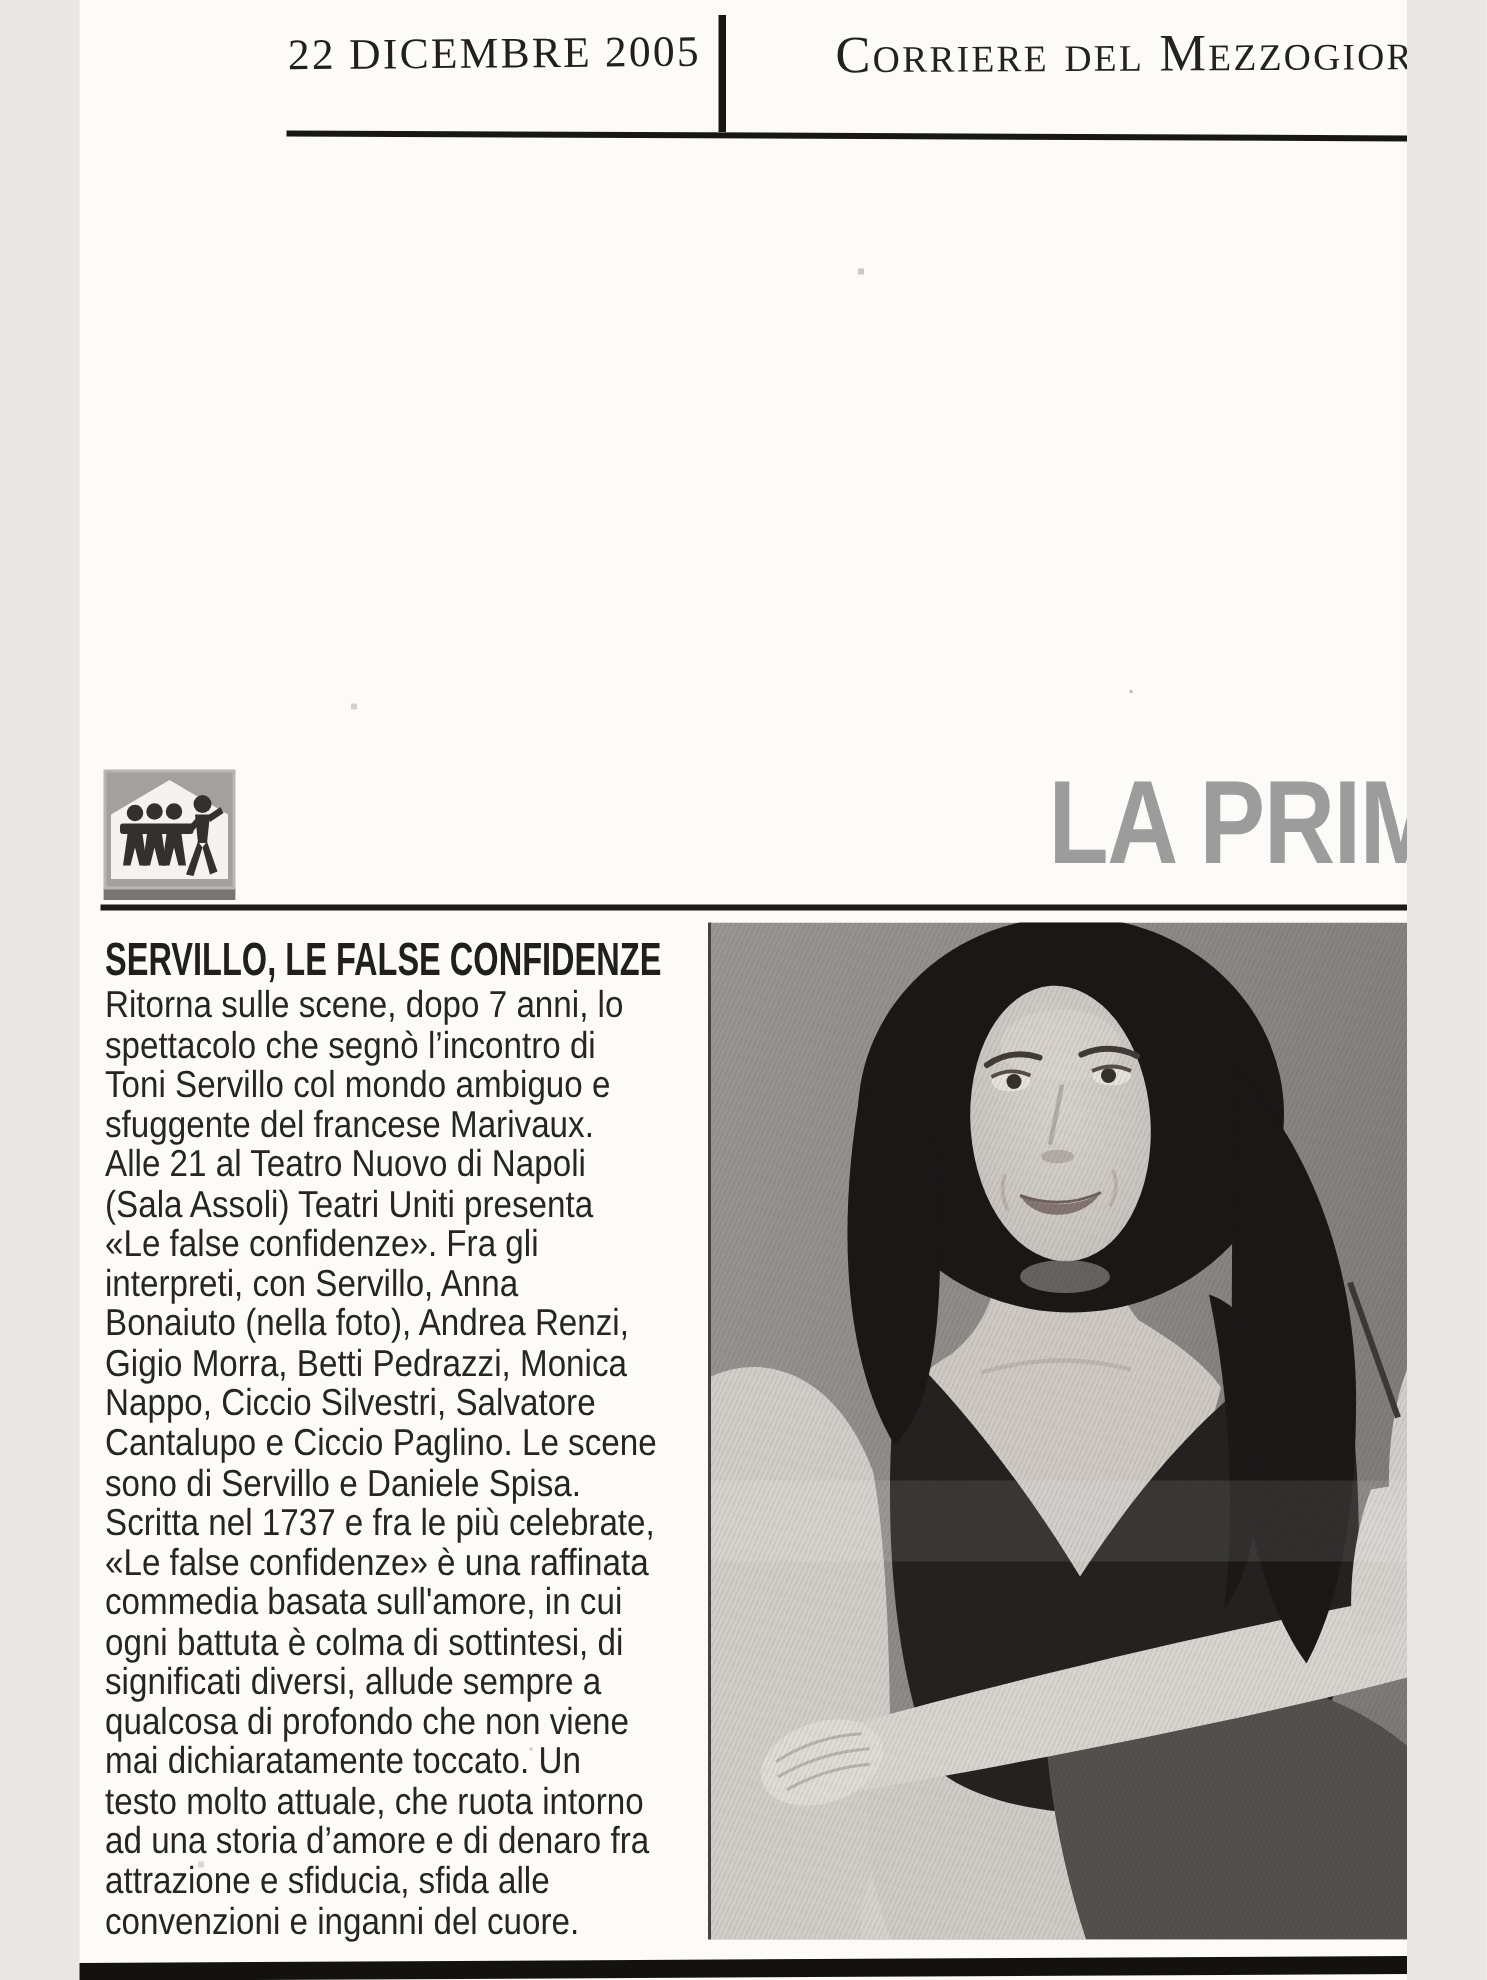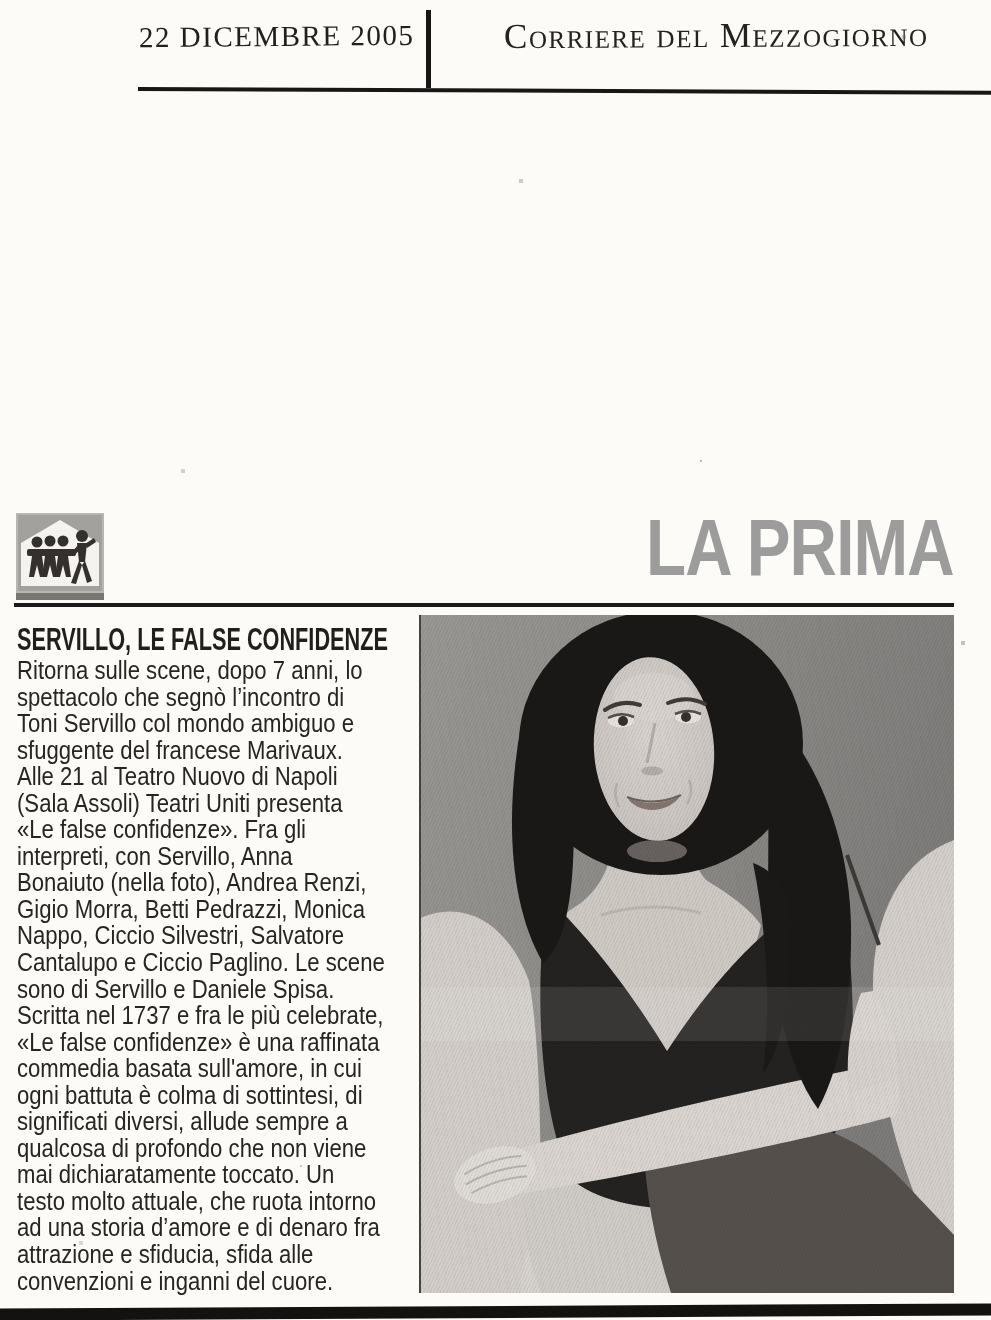--- a/index.html
+++ b/index.html
@@ -1,17 +1,17 @@
 <!DOCTYPE html>
 <html><head>
 <meta charset="utf-8">
 <style>
   html,body { margin:0; padding:0; background:#e9e7e3; }
   .page {
-    position:relative; width:991px; height:1320px; margin:0 auto;
+    position:relative; width:885px; height:1320px; margin:0 auto;
     background:#fcfbf8; overflow:hidden;
     font-family:"Liberation Sans", sans-serif;
   }
 
   
   .issue-date {
     position:absolute; left:139px; top:20px;
     font-family:"Liberation Serif", serif; font-size:29px;
     letter-spacing:1.5px; color:#21201e; transform:rotate(-0.5deg);
     white-space:nowrap;

